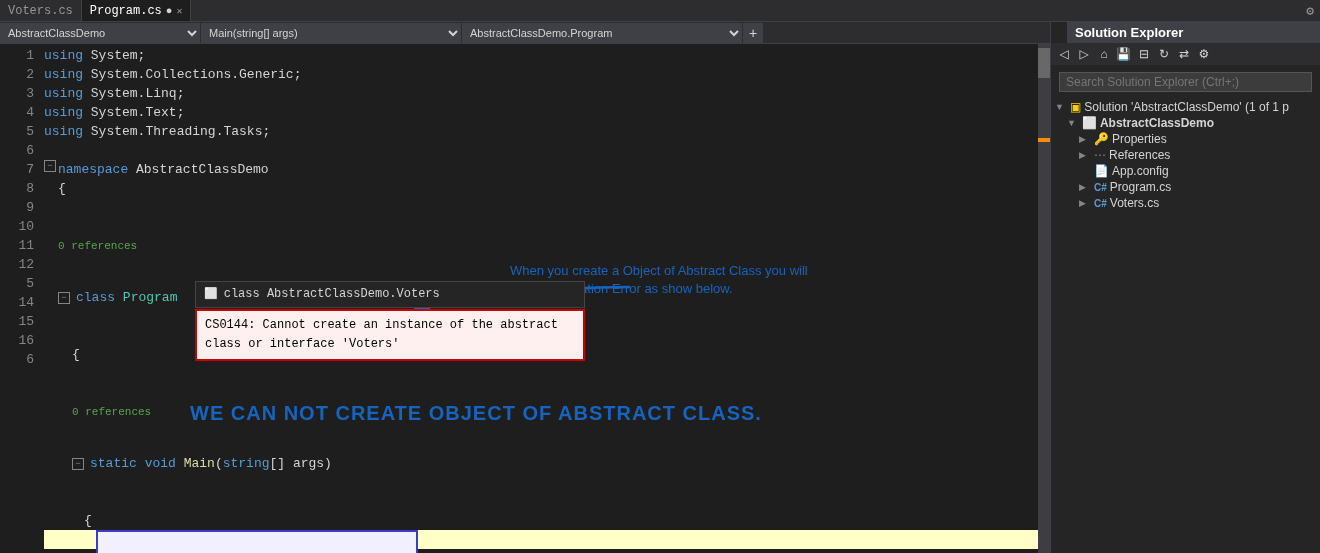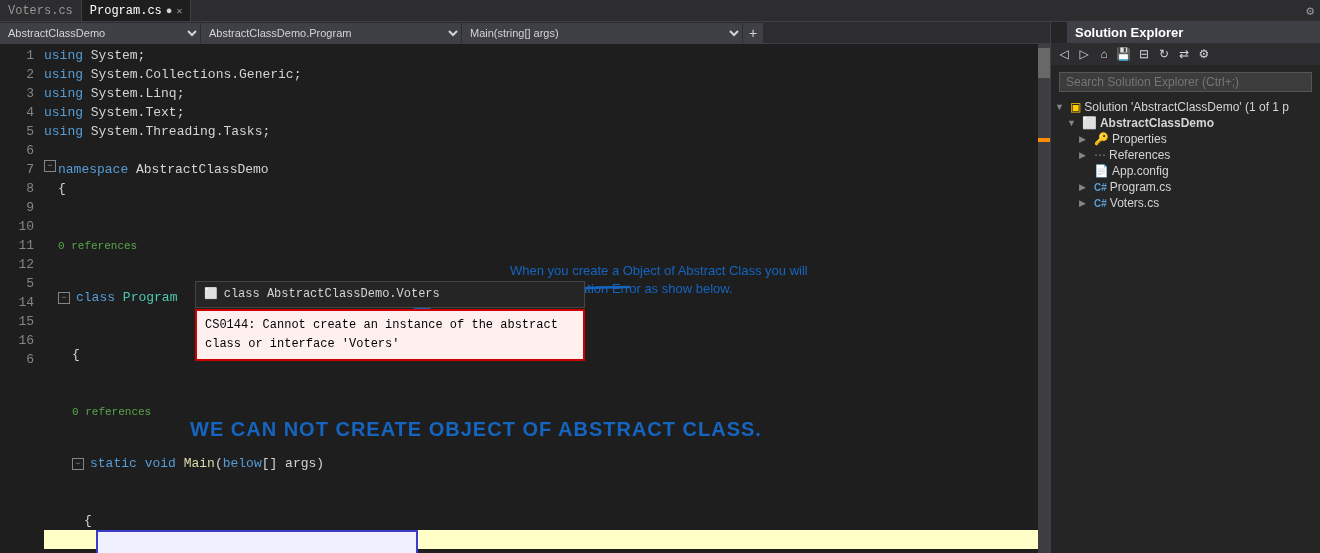--- a/index.html
+++ b/index.html
@@ -340,24 +340,24 @@
 
 <div class="main-layout">
 
   <div class="editor-area">
 
     <div class="dropdown-bar">
       <select class="dropdown-select">
         <option>AbstractClassDemo</option>
       </select>
       <select class="dropdown-select">
-        <option>AbstractClassDemo.Program</option>
+        <option>Main(string[] args)</option>
       </select>
       <select class="dropdown-select">
-        <option>Main(string[] args)</option>
+        <option>AbstractClassDemo.Program</option>
       </select>
       <button class="dropdown-add">+</button>
     </div>
 
     <div class="code-editor">
 
       <div class="line-numbers">
         <div>1</div>
         <div>2</div>
         <div>3</div>
@@ -405,21 +405,21 @@
           </div>
         </div>
 
         <div class="code-line"><span style="margin-left:28px;">{</span></div>
 
         <div class="code-line" style="display:block; height:auto;">
           <div style="height:14px; padding-left:28px;"><span class="ref-label">0 references</span></div>
           <div style="height:19px; display:flex; align-items:center;">
             <span style="width:28px; display:inline-block;"></span>
             <span class="fold-btn">−</span>
-            <span style="margin-left:4px;"><span class="kw">static</span> <span class="kw">void</span> <span class="method">Main</span>(<span class="kw">below</span>[] args)</span>
+            <span style="margin-left:4px;"><span class="kw">static</span> <span class="kw">void</span> <span class="method">Main</span>(<span class="kw">string</span>[] args)</span>
           </div>
         </div>
 
         <div class="code-line"><span style="margin-left:40px;">{</span></div>
 
         <div class="code-line" style="background:#ffffc7; color:#000; position:relative;">
           <span class="lightbulb" style="position:absolute; left:-16px; color:#ffcc00;">💡</span>
           <span style="margin-left:52px; border: 2px solid #3b3bcc; background: #f0f0ff; padding: 0 3px; color: #000;">
             <span style="color:#1e7e34;">Class</span><span style="color:#000;"> voters = </span><span style="color:#00008b;">new</span><span style="color:#000;"> Search();</span>
           </span>
@@ -444,21 +444,21 @@
               <marker id="arrowhead" markerWidth="8" markerHeight="6" refX="0" refY="3" orient="auto">
                 <polygon points="0 0, 8 3, 0 6" fill="#1565c0"></polygon>
               </marker>
             </defs>
 
             <path d="M200,15 C150,15 80,20 0,35" stroke="#1565c0" stroke-width="2.5" fill="none" marker-end="url(#arrowhead)"></path>
           </svg>
           <div class="annotation-text">When you create a Object of Abstract Class you will get a compilation Error as show below.</div>
         </div>
 
-        <div style="position:absolute; left:150px; top:376px; color:#1565c0; font-family:Arial,sans-serif; font-size:20px; font-weight:bold; letter-spacing:1px;">WE CAN NOT CREATE OBJECT OF ABSTRACT CLASS.</div>
+        <div style="position:absolute; left:150px; top:360px; color:#1565c0; font-family:Arial,sans-serif; font-size:20px; font-weight:bold; letter-spacing:1px;">WE CAN NOT CREATE OBJECT OF ABSTRACT CLASS.</div>
 
       </div>
 
       <div class="editor-scrollbar">
         <div class="scrollbar-thumb"></div>
         <div class="scrollbar-marker"></div>
       </div>
     </div>
   </div>
 

